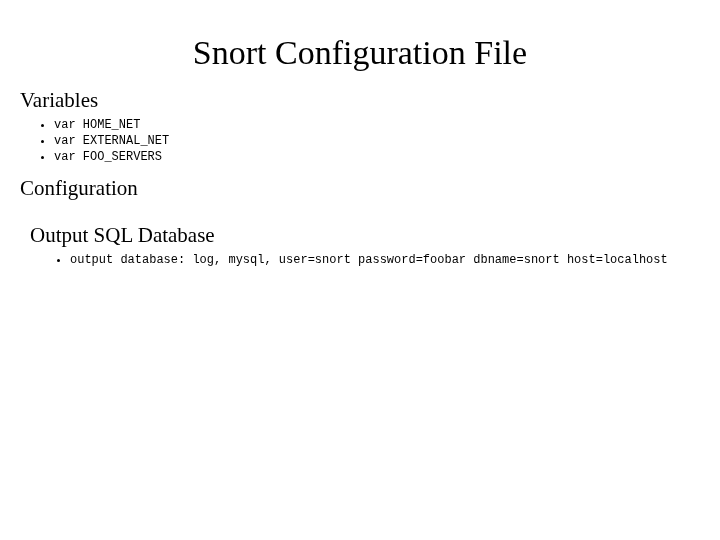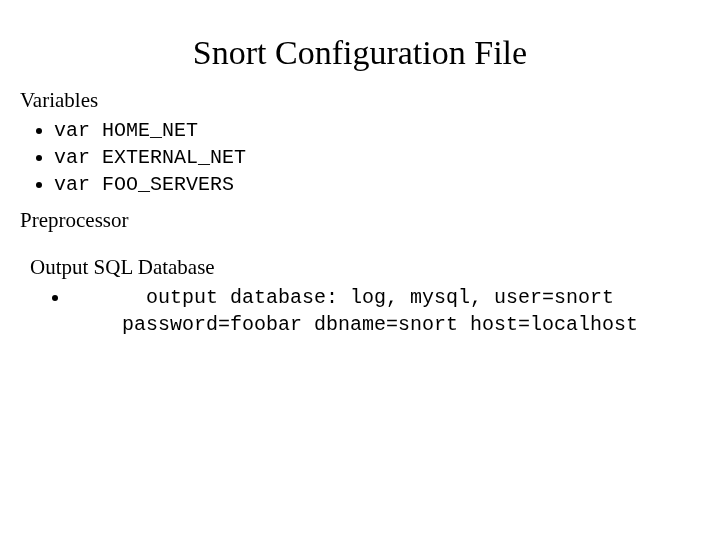--- a/index.html
+++ b/index.html
@@ -39,42 +39,41 @@
   .sec-head {
     font-size: 21px;
     margin: 2px 0 4px 0;
     font-weight: normal;
   }
   ul.bullets {
     margin: 2px 0 10px 0;
     padding-left: 34px;
   }
   ul.bullets li {
-    font-size: 20px;
+    font-size: 12px;
     line-height: 1.35;
     list-style-type: disc;
   }
   .mono {
     font-family: "Courier New", Courier, monospace;
   }
   .note-box {
     border: 1px solid #000;
     padding: 6px 8px;
     margin: 8px 0 0 4px;
     font-size: 18px;
     line-height: 1.25;
     width: 310px;
   }
   .output-sec {
     margin-top: 18px;
     padding-left: 10px;
   }
   .output-sec ul.bullets {
     padding-left: 40px;
-    text-align: center;
   }
   .output-sec ul.bullets li {
     padding-right: 10px;
   }
 </style>
 </head>
 <body>
 
 <div class="slide">
 
@@ -84,21 +83,21 @@
 
     <div class="col-left">
 
       <div class="sec-head">Variables</div>
       <ul class="bullets">
         <li class="mono">var HOME_NET</li>
         <li class="mono">var EXTERNAL_NET</li>
         <li class="mono">var FOO_SERVERS</li>
       </ul>
 
-      <div class="sec-head">Preprocessor</div>
+      <div class="sec-head">Configuration</div>
 
     </div>
 
 
   </div>
 
   <div class="output-sec">
     <div class="sec-head">Output SQL Database</div>
     <ul class="bullets">
       <li class="mono">output database: log, mysql, user=snort password=foobar dbname=snort host=localhost</li>

